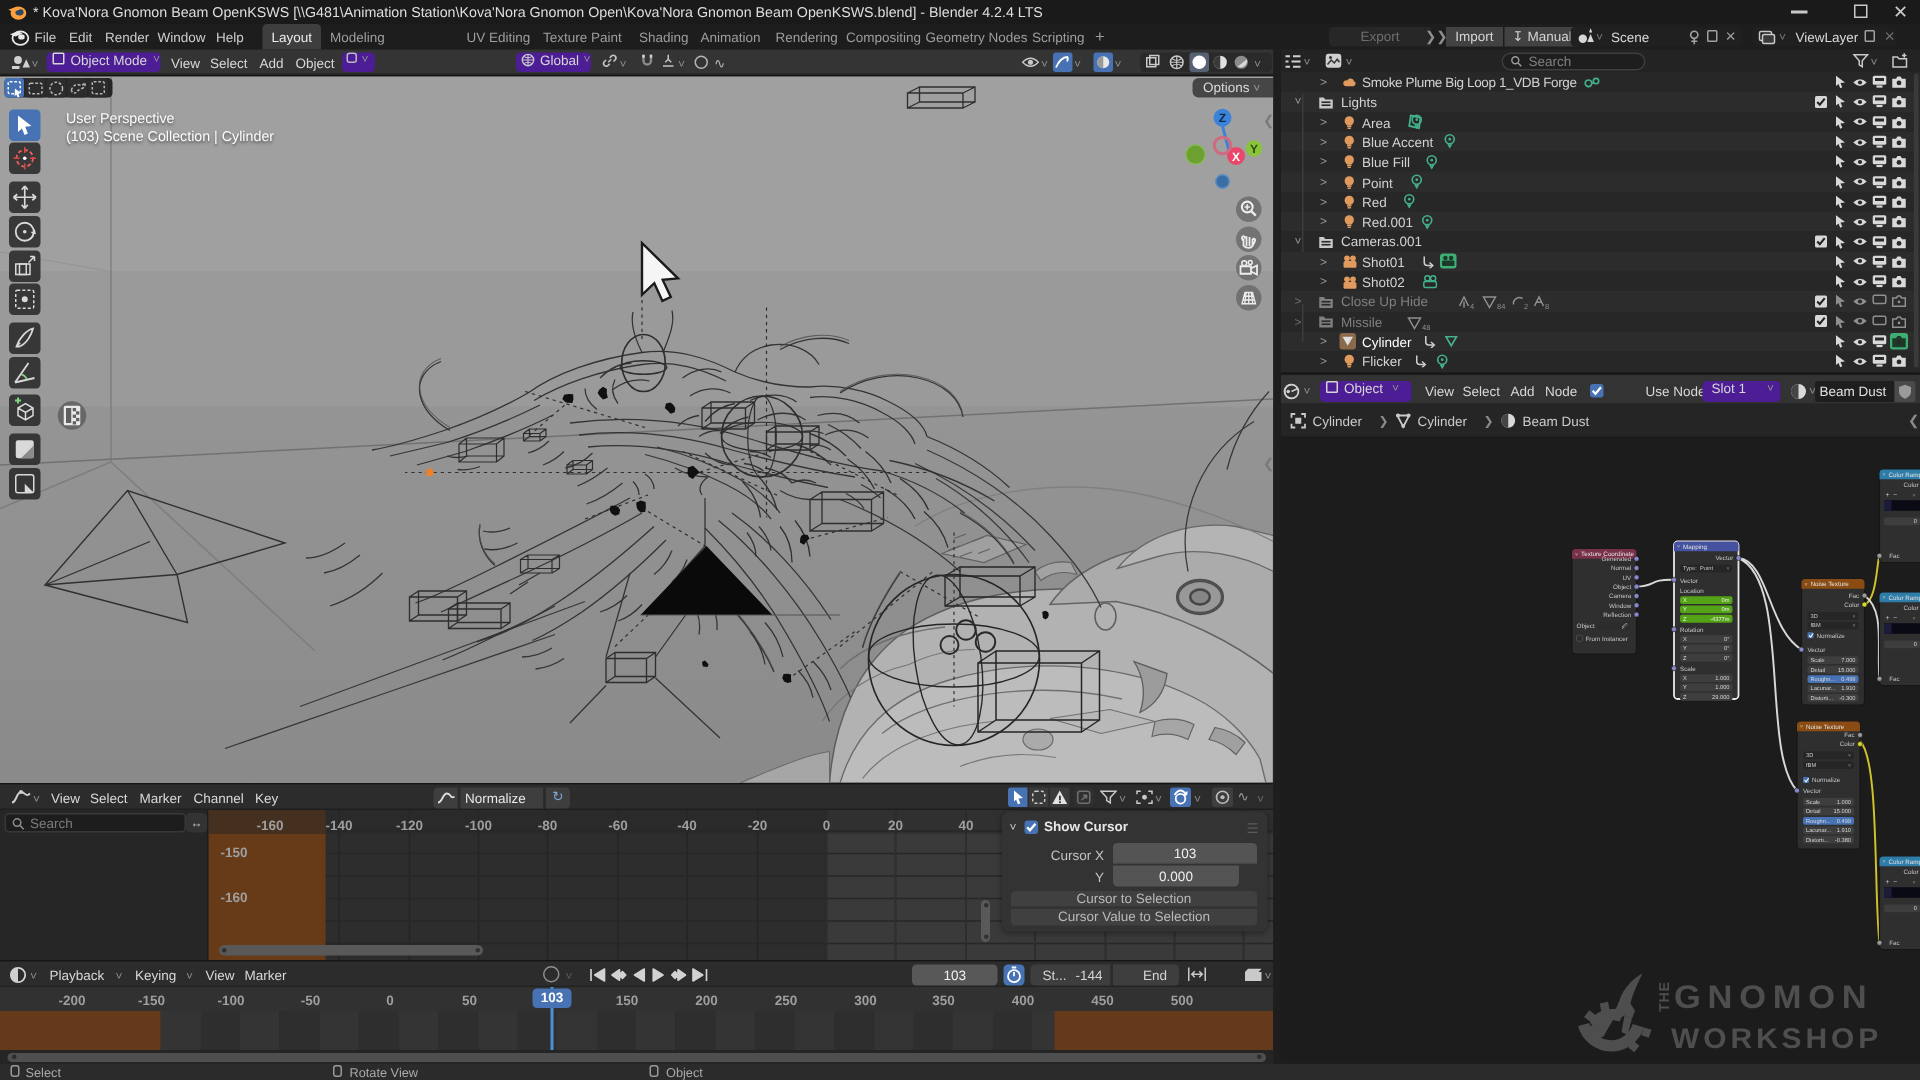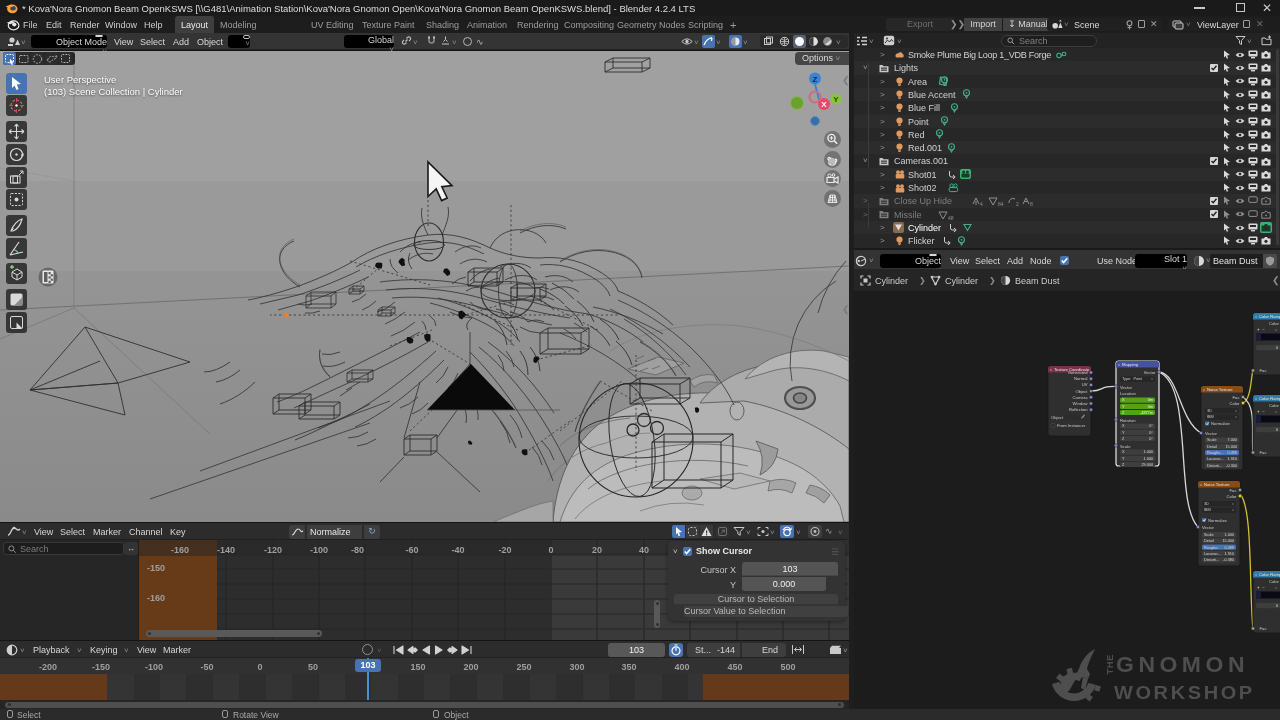--- a/index.html
+++ b/index.html
@@ -1,22 +1,22 @@
 <!DOCTYPE html>
 <html><head>
 <meta charset="utf-8">
 <style>
 * { margin:0; padding:0; box-sizing:border-box; }
 html,body { width:1280px; height:720px; overflow:hidden; background:#141414;
   font-family:"Liberation Sans", sans-serif; }
 .abs { position:absolute; }
 #stage { position:relative; width:1280px; height:720px; }
 .txt { color:#c3c3c3; font-size:9px; white-space:nowrap; }
-.hdrbtn { background:#000000; border-radius:3px; color:#d6d6d6; font-size:9px;
-  display:flex; align-items:flex-end;flex-direction:column; }
+.hdrbtn { background:#4c1d95; border-radius:3px; color:#d6d6d6; font-size:9px;
+  display:flex; align-items:flex-start; }
 svg { display:block; }
 </style>
 </head>
 <body>
 <div id="stage">
 
 <div class="abs" style="left:0;top:0;width:1280px;height:16px;background:#1a1a1a;">
   <svg class="abs" style="left:5px;top:2px" width="13" height="12" viewBox="0 0 13 12">
     <ellipse cx="7.3" cy="6.8" rx="5.2" ry="4.4" fill="#ff9f3d"></ellipse>
     <ellipse cx="8" cy="6.2" rx="2.7" ry="2.2" fill="#2a4a66"></ellipse>
@@ -600,21 +600,21 @@
           <line x1="644" y1="0" x2="644" y2="100" stroke="#2f2f2f" stroke-width="1"></line>
           <line x1="690" y1="0" x2="690" y2="100" stroke="#2f2f2f" stroke-width="1"></line>
         </svg>
 <div class="abs" style="left:0;top:0;width:78px;height:100px;background:#6e3d17;opacity:0.92;"></div>
 </div>
 <div class="abs" style="left:139px;top:17px;width:710px;height:16px;background:rgba(40,40,40,0.55);"></div>
 <div class="abs" style="left:166px;top:22px;width:28px;text-align:center;color:#9f9f9f;font-size:9px;font-weight:bold;">-160</div>
 <div class="abs" style="left:212px;top:22px;width:28px;text-align:center;color:#9f9f9f;font-size:9px;font-weight:bold;">-140</div>
 <div class="abs" style="left:259px;top:22px;width:28px;text-align:center;color:#9f9f9f;font-size:9px;font-weight:bold;">-120</div>
 <div class="abs" style="left:305px;top:22px;width:28px;text-align:center;color:#9f9f9f;font-size:9px;font-weight:bold;">-100</div>
-<div class="abs" style="left:351px;top:22px;width:28px;color:#9f9f9f;font-size:9px;font-weight:bold;">-80</div>
+<div class="abs" style="left:351px;top:22px;width:28px;text-align:center;color:#9f9f9f;font-size:9px;font-weight:bold;">-80</div>
 <div class="abs" style="left:398px;top:22px;width:28px;text-align:center;color:#9f9f9f;font-size:9px;font-weight:bold;">-60</div>
 <div class="abs" style="left:444px;top:22px;width:28px;text-align:center;color:#9f9f9f;font-size:9px;font-weight:bold;">-40</div>
 <div class="abs" style="left:491px;top:22px;width:28px;text-align:center;color:#9f9f9f;font-size:9px;font-weight:bold;">-20</div>
 <div class="abs" style="left:537px;top:22px;width:28px;text-align:center;color:#9f9f9f;font-size:9px;font-weight:bold;">0</div>
 <div class="abs" style="left:583px;top:22px;width:28px;text-align:center;color:#9f9f9f;font-size:9px;font-weight:bold;">20</div>
 <div class="abs" style="left:630px;top:22px;width:28px;text-align:center;color:#9f9f9f;font-size:9px;font-weight:bold;">40</div>
 <div class="abs" style="left:141px;top:40px;width:24px;text-align:right;color:#9f9f9f;font-size:9px;font-weight:bold;">-150</div>
 <div class="abs" style="left:141px;top:70px;width:24px;text-align:right;color:#9f9f9f;font-size:9px;font-weight:bold;">-160</div>
 <div class="abs" style="left:146px;top:107px;width:176px;height:7px;background:#595959;border-radius:4px;">
         <div class="abs" style="left:2px;top:2px;width:3px;height:3px;border-radius:50%;background:#303030;"></div>
@@ -631,21 +631,21 @@
             <path d="M1.8,4.5 l1.8,2 L7.3,2.2" stroke="#fff" stroke-width="1.5" fill="none"></path>
           </svg>
         </div>
 <div class="abs" style="left:28px;top:5px;color:#e8e8e8;font-size:9px;font-weight:bold;">Show Cursor</div>
 <div class="abs" style="left:163px;top:6px;color:#5a5a5a;font-size:9px;">☰</div>
 <div class="abs" style="left:20px;top:24px;width:48px;text-align:right;color:#c3c3c3;font-size:9px;">Cursor X</div>
 <div class="abs" style="left:74px;top:21px;width:96px;height:14px;background:#545454;border-radius:3px 3px 0 0;border-bottom:1px solid #464646;color:#f0f0f0;font-size:9px;text-align:center;line-height:14px;">103</div>
 <div class="abs" style="left:20px;top:39px;width:48px;text-align:right;color:#c3c3c3;font-size:9px;">Y</div>
 <div class="abs" style="left:74px;top:36px;width:84px;height:14px;background:#545454;border-radius:0 0 3px 3px;color:#f0f0f0;font-size:9px;text-align:center;line-height:14px;">0.000</div>
 <div class="abs" style="left:6px;top:53px;width:164px;height:11px;background:#404040;border-radius:3px 3px 0 0;border-bottom:1px solid #363636;color:#b9b9b9;font-size:9px;text-align:center;line-height:11px;">Cursor to Selection</div>
-<div class="abs" style="left:16px;top:65px;width:164px;height:11px;background:#404040;border-radius:0 0 3px 3px;color:#b9b9b9;font-size:9px;line-height:11px;">Cursor Value to Selection</div>
+<div class="abs" style="left:6px;top:65px;width:164px;height:11px;background:#404040;border-radius:0 0 3px 3px;color:#b9b9b9;font-size:9px;text-align:center;line-height:11px;">Cursor Value to Selection</div>
 </div>
 </div>
 
 <div class="abs" id="timeline" style="left:0;top:641px;width:849px;height:68px;background:#2b2b2b;overflow:hidden;">
 <div class="abs" style="left:0;top:0;width:849px;height:17px;background:#2c2c2c;border-bottom:1px solid #222;">
 <svg class="abs" style="left:6px;top:3px" width="12" height="12" viewBox="0 0 12 12">
           <circle cx="6" cy="6" r="4.8" fill="none" stroke="#d0d0d0" stroke-width="1.2"></circle>
           <path d="M6,1.2 A4.8,4.8 0 0 0 6,10.8 Z" fill="#d0d0d0"></path>
         </svg>
 <div class="abs" style="left:20px;top:5px;color:#8f8f8f;font-size:8px;">˅</div>

